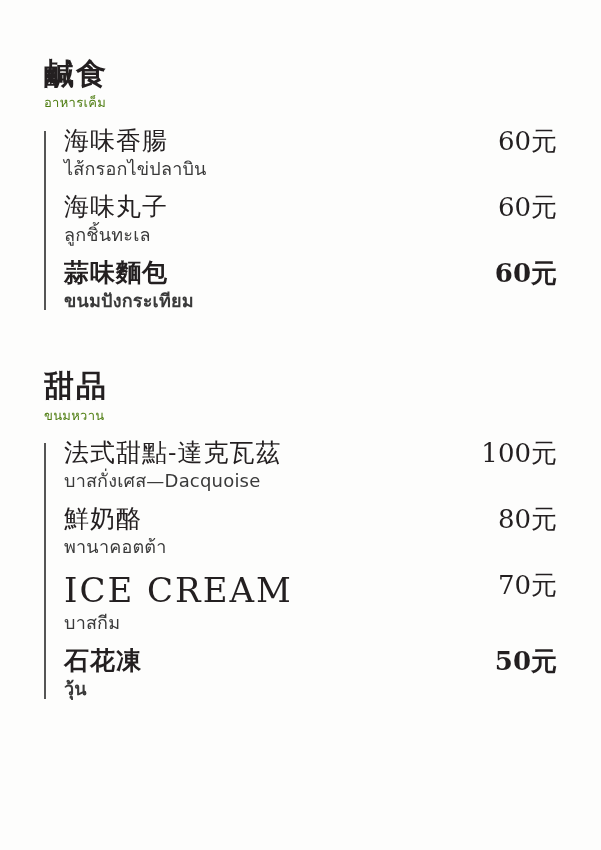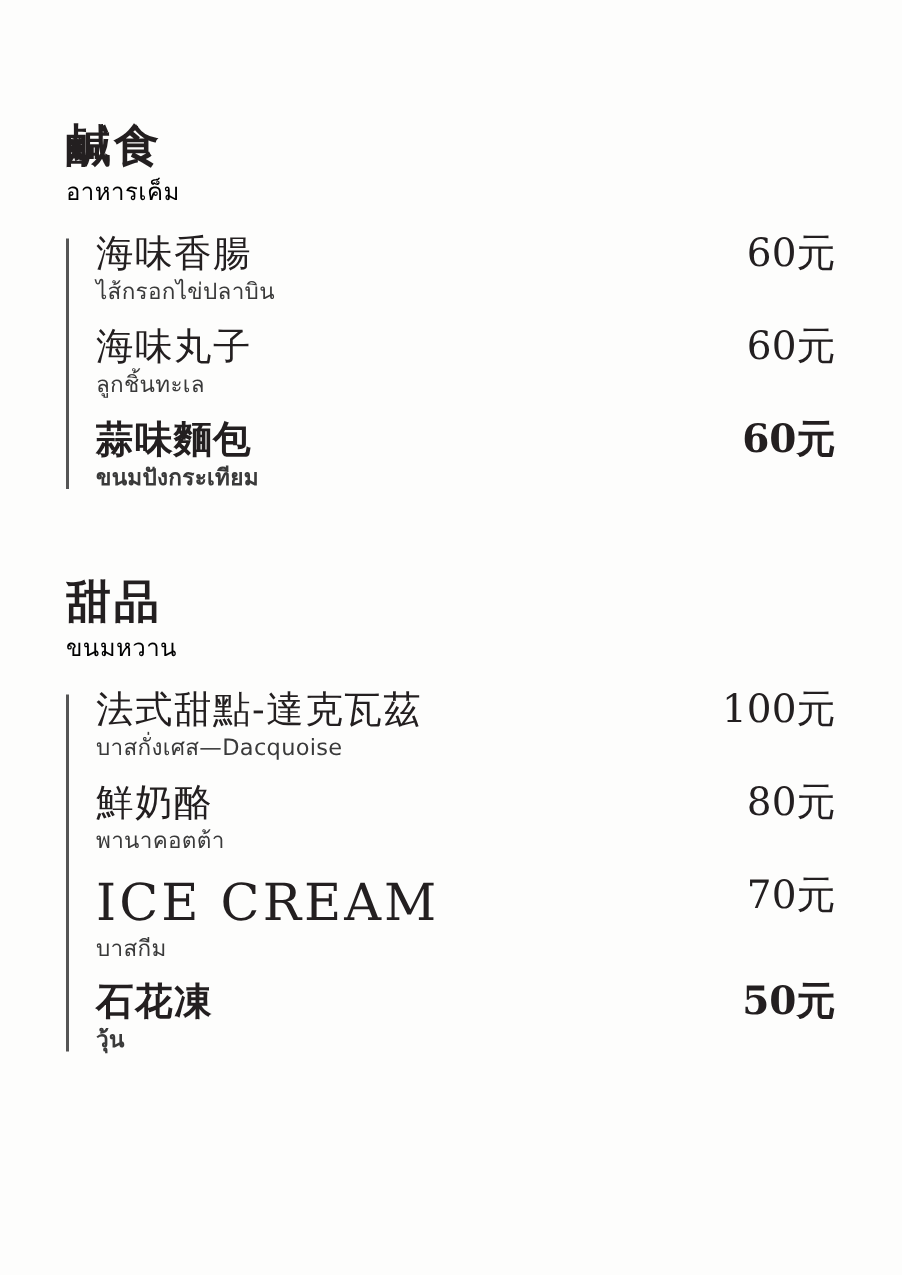--- a/index.html
+++ b/index.html
@@ -22,35 +22,34 @@
     padding: 58px 44px 0 44px;
   }
   .section {
     margin-bottom: 10px;
   }
   .section + .section {
     margin-top: 56px;
   }
   .section-head {
     margin-bottom: 14px;
-    margin-top: 24px;
   }
   .section-title {
     font-family: "DejaVu Serif", serif;
     font-weight: bold;
     font-size: 30px;
     line-height: 1.08;
     letter-spacing: 2px;
     color: #231f20;
   }
   .section-sub {
     font-family: Liberation Sans, sans-serif;
-    font-size: 16px;
+    font-size: 13px;
     line-height: 1.5;
-    color: #000000;
+    color: #4d7c0f;
     margin-top: 3px;
     letter-spacing: 0.3px;
   }
   .items {
     position: relative;
     padding-left: 20px;
   }
   .items::before {
     content: "";
     position: absolute;
@@ -81,21 +80,21 @@
     letter-spacing: 1px;
     color: #231f20;
     white-space: nowrap;
   }
   .item-name.latin {
     font-size: 34px;
     letter-spacing: 2px;
   }
   .item-sub {
     font-family: "DejaVu Sans", sans-serif;
-    font-size: 15px;
+    font-size: 18px;
     line-height: 1.45;
     color: #3a3a3a;
     margin-top: 1px;
     letter-spacing: 0.2px;
     white-space: nowrap;
   }
   .item-price {
     flex: 0 0 auto;
     font-family: "DejaVu Serif", serif;
     font-size: 26px;

